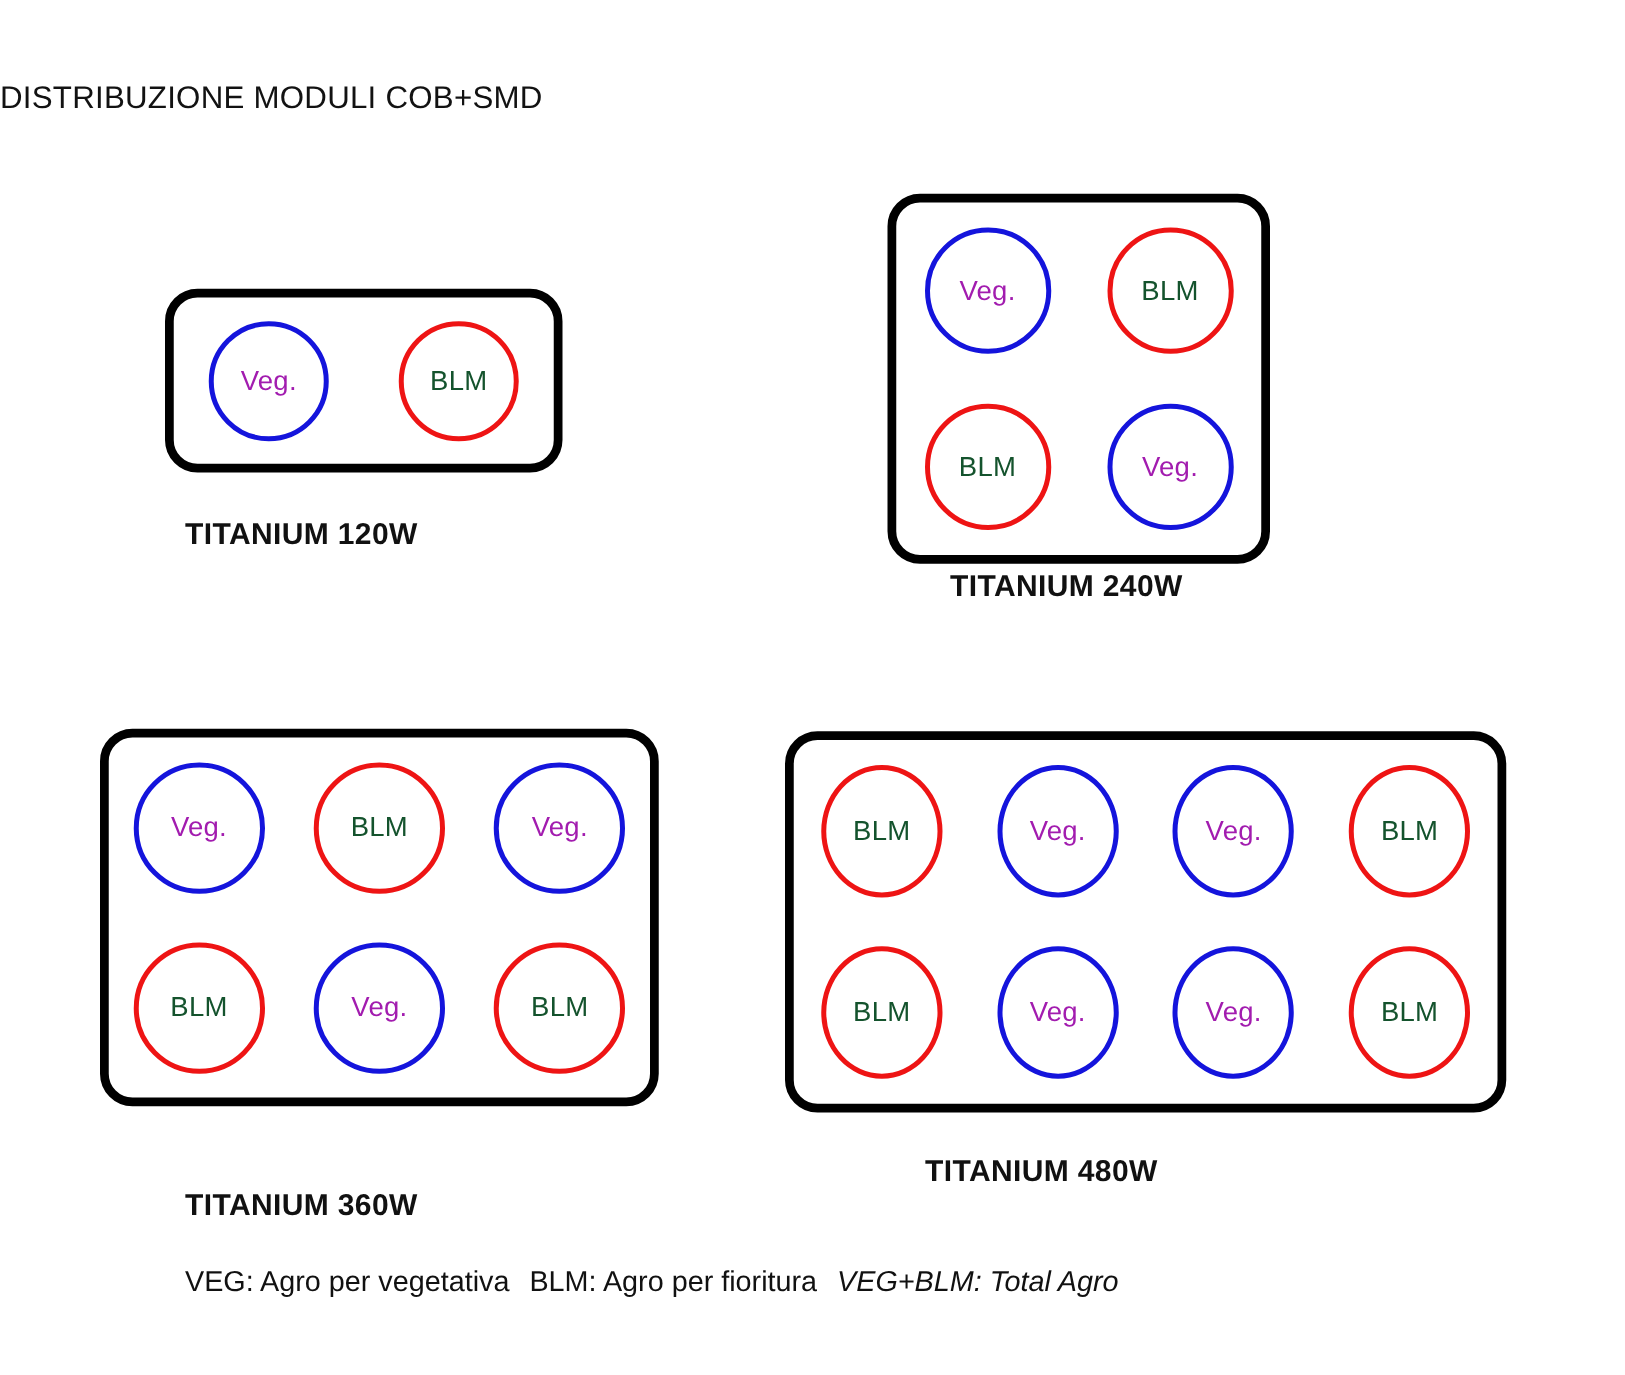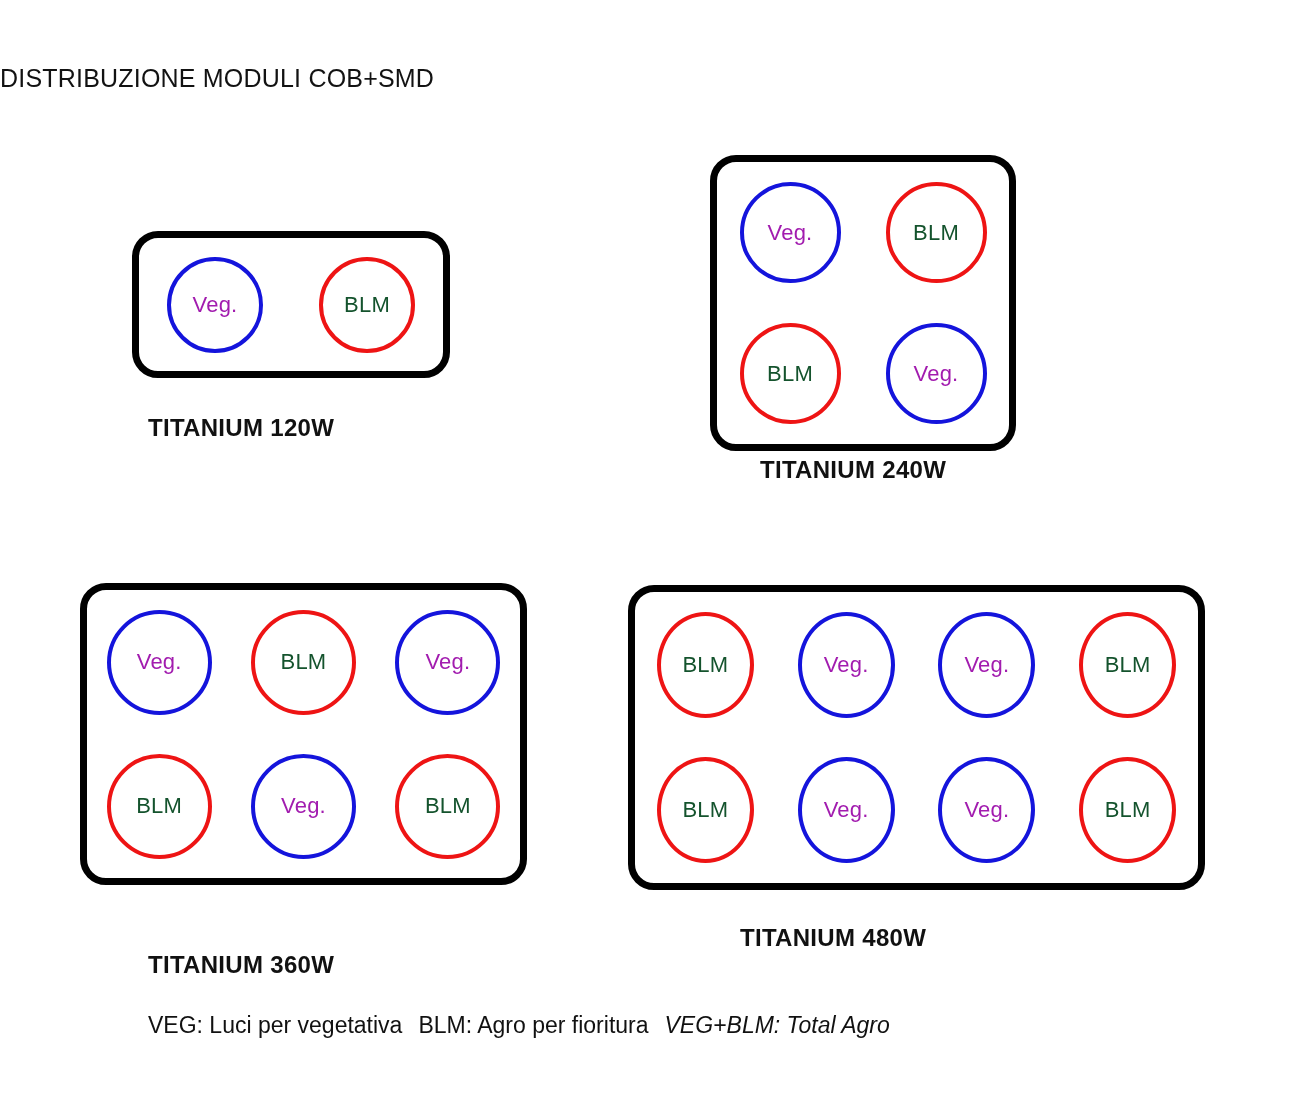--- a/index.html
+++ b/index.html
@@ -190,15 +190,15 @@
             <span class="module-label">Veg.</span>
           </div>
           <div class="module blm" style="width: 97px; height: 106px;">
             <span class="module-label">BLM</span>
           </div>
         </div>
       </div>
       <div class="fixture-caption" style="left: 740px; top: 924px;">TITANIUM 480W</div>
     </div>
 
-  <div class="legend"><span class="legend-seg">VEG:  Luci per vegetativa</span><span class="legend-seg">BLM: Agro per fioritura</span><span class="legend-seg">VEG+BLM: Total Agro</span></div>
+  <div class="legend"><span class="legend-seg">VEG:  Agro per vegetativa</span><span class="legend-seg">BLM: Agro per fioritura</span><span class="legend-seg">VEG+BLM: Total Agro</span></div>
 
 </div>
 
 </body></html>

